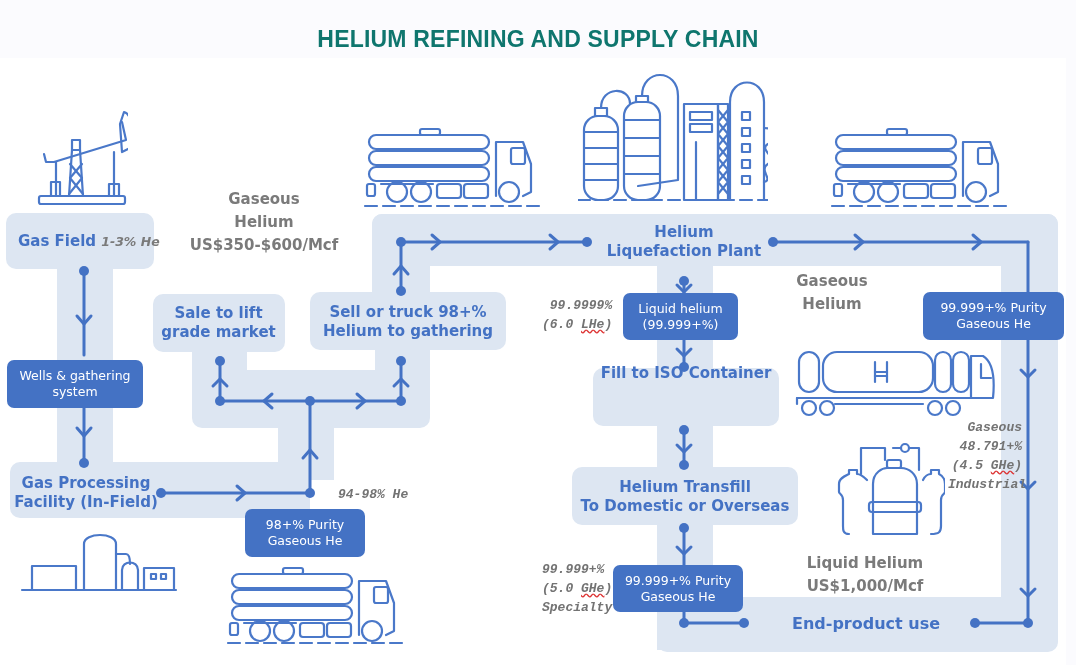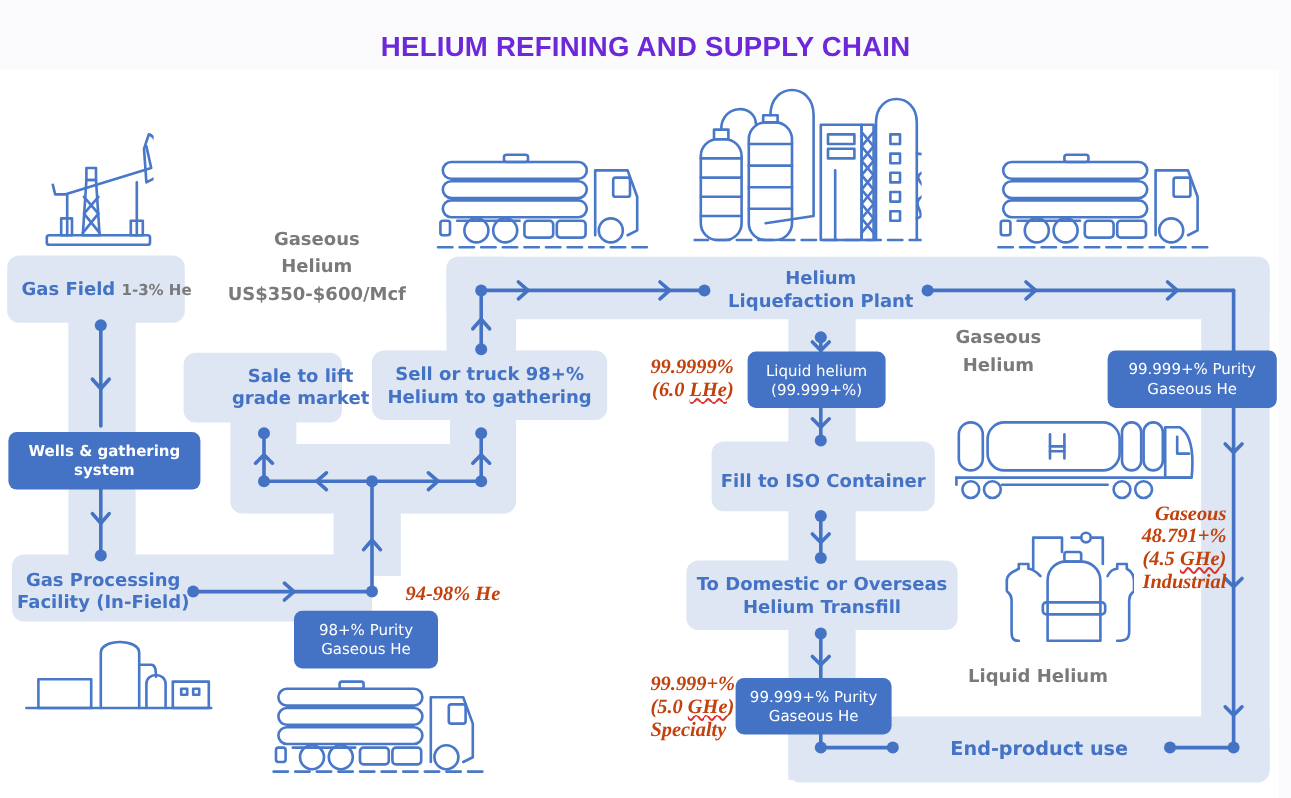--- a/index.html
+++ b/index.html
@@ -1,23 +1,23 @@
 <!DOCTYPE html>
 <html><head>
 <meta charset="utf-8">
 <style>
   html, body { margin:0; padding:0; }
   body { width:1076px; height:665px; background:#fbfbfe; position:relative; overflow:hidden; font-family:"DejaVu Sans", sans-serif; }
-  .title { position:absolute; left:0; top:26px; width:1076px; text-align:center; font-family:"Liberation Sans", sans-serif; font-weight:bold; font-size:23px; color:#6d28d9; letter-spacing:0.2px; }
+  .title { position:absolute; left:0; top:26px; width:1076px; text-align:center; font-family:"Liberation Sans", sans-serif; font-weight:bold; font-size:23px; color:#0f766e; letter-spacing:0.2px; }
   .canvas { position:absolute; left:0; top:58px; width:1066px; height:607px; background:#ffffff; }
   .band { position:absolute; background:#dde6f2; border-radius:10px; }
   .lbl { position:absolute; color:#4472c4; font-weight:bold; font-size:15px; line-height:19px; text-align:center; font-family:"DejaVu Sans", sans-serif; }
   .dbox { position:absolute; background:#4472c4; color:#fff; border-radius:7px; font-size:12.5px; line-height:16px; text-align:center; display:flex; align-items:center; justify-content:center; flex-direction:column; font-family:"DejaVu Sans", sans-serif; }
   .grey { position:absolute; color:#7a7a7a; font-weight:bold; font-size:15px; line-height:23px; text-align:center; font-family:"DejaVu Sans", sans-serif; }
-  .ital { position:absolute; color:#c2410c; font-weight:bold; font-style:italic; font-size:17px; line-height:19px; font-family:Liberation Serif, serif; }
+  .ital { position:absolute; color:#737373; font-weight:bold; font-style:italic; font-size:13px; line-height:19px; font-family:Liberation Mono, monospace; }
   .ital .u { text-decoration:underline; text-decoration-color:#d33; text-decoration-style:wavy; }
   svg.flow { position:absolute; left:0; top:0; }
   .icon { position:absolute; }
   .icon svg * { fill:none; stroke:#4a78c9; stroke-width:2.2; stroke-linejoin:round; stroke-linecap:round; }
 </style>
 </head>
 <body>
 
 <div class="title">HELIUM REFINING AND SUPPLY CHAIN</div>
 
@@ -102,65 +102,65 @@
     <polyline points="677,445 684,452 691,445"></polyline>
     <polyline points="677,547 684,554 691,547"></polyline>
     <polyline points="1021,370 1028,377 1035,370"></polyline>
     <polyline points="1021,482 1028,489 1035,482"></polyline>
     <polyline points="1021,589 1028,596 1035,589"></polyline>
   </g>
 </svg>
 
 <div class="lbl" style="left:18px;top:232px;width:140px;text-align:left;white-space:nowrap;">
   <span>Gas Field</span>
-  <span style="color:#7a7a7a;font-size:12.5px;margin-top:42px;">1-3% He</span>
-</div>
-
-<div class="dbox" style="left:7px;top:360px;width:160px;height:48px;font-weight:bold;">
+  <span style="color:#7a7a7a;font-style:italic;font-size:12.5px;margin-top:42px;">1-3% He</span>
+</div>
+
+<div class="dbox" style="left:7px;top:360px;width:136px;height:48px;">
   <div>Wells &amp; gathering</div>
   <div>system</div>
 </div>
 
 <div class="lbl" style="left:12px;top:474px;width:148px;">
   <div>Gas Processing</div>
   <div>Facility (In-Field)</div>
 </div>
 
 <div class="dbox" style="left:245px;top:509px;width:120px;height:48px;">
   <div>98+% Purity</div>
   <div>Gaseous He</div>
 </div>
 
-<div class="lbl" style="left:153px;top:304px;width:131px;padding-left:32px;">
+<div class="lbl" style="left:153px;top:304px;width:131px;">
   <div>Sale to lift</div>
   <div>grade market</div>
 </div>
 
 <div class="lbl" style="left:310px;top:303px;width:196px;">
   <div>Sell or truck 98+%</div>
   <div>Helium to gathering</div>
 </div>
 
 <div class="lbl" style="left:595px;top:223px;width:178px;">
   <div>Helium</div>
   <div>Liquefaction Plant</div>
 </div>
 
 <div class="dbox" style="left:623px;top:293px;width:115px;height:47px;">
   <div>Liquid helium</div>
   <div>(99.999+%)</div>
 </div>
 
-<div class="lbl" style="left:593px;top:392px;width:186px;">
+<div class="lbl" style="left:593px;top:364px;width:186px;">
   <div>Fill to ISO Container</div>
 </div>
 
 <div class="lbl" style="left:572px;top:478px;width:226px;">
+  <div>Helium Transfill</div>
   <div>To Domestic or Overseas</div>
-  <div>Helium Transfill</div>
 </div>
 
 <div class="dbox" style="left:613px;top:565px;width:130px;height:47px;">
   <div>99.999+% Purity</div>
   <div>Gaseous He</div>
 </div>
 
 <div class="dbox" style="left:923px;top:292px;width:141px;height:48px;">
   <div>99.999+% Purity</div>
   <div>Gaseous He</div>
@@ -172,20 +172,21 @@
   <div>Gaseous</div>
   <div>Helium</div>
   <div>US$350-$600/Mcf</div>
 </div>
 <div class="grey" style="left:748px;top:270px;width:168px;">
   <div>Gaseous</div>
   <div>Helium</div>
 </div>
 <div class="grey" style="left:790px;top:552px;width:150px;">
   <div>Liquid Helium</div>
+  <div>US$1,000/Mcf</div>
 </div>
 
 <div class="ital" style="left:338px;top:485px;">94-98% He</div>
 <div class="ital" style="left:542px;top:296px;text-align:right;">
   <div>99.9999%</div>
   <div><span>(6.0 </span><span class="u">LHe</span><span>)</span></div>
 </div>
 <div class="ital" style="left:542px;top:560px;text-align:left;">
   <div>99.999+%</div>
   <div><span>(5.0 </span><span class="u">GHe</span><span>)</span></div>

